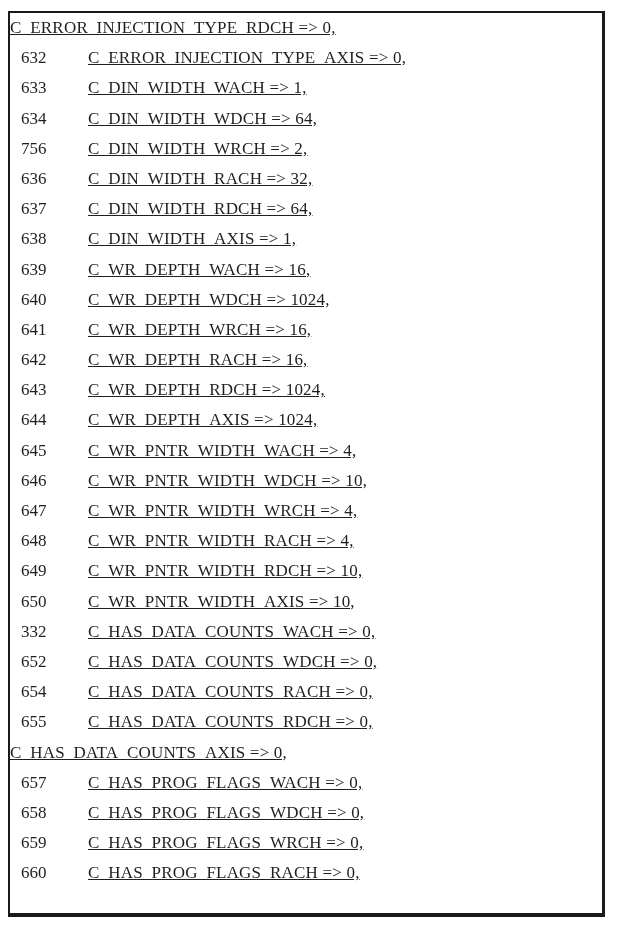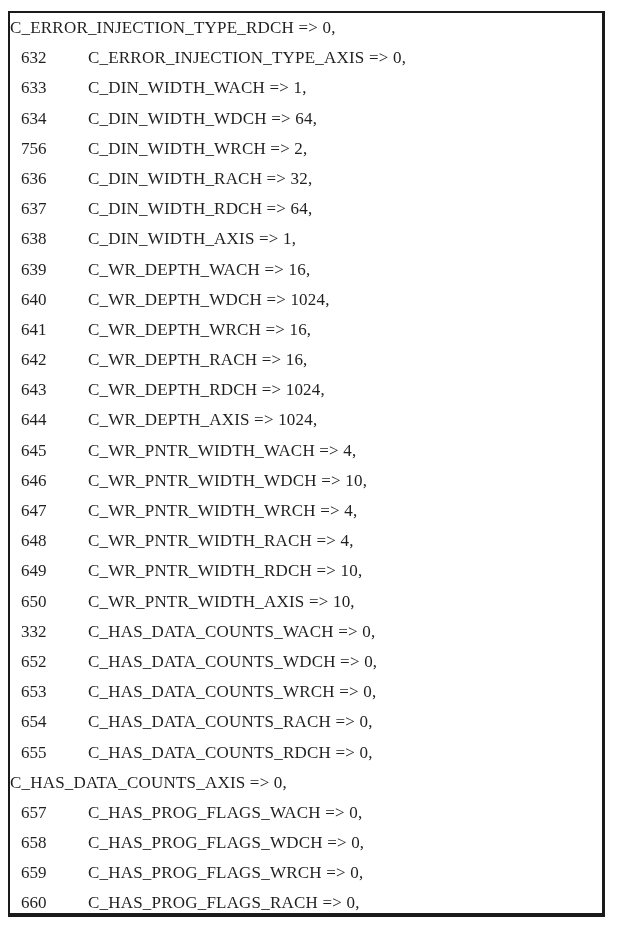--- a/index.html
+++ b/index.html
@@ -42,20 +42,21 @@
   }
   .line-number {
     flex: none;
     box-sizing: border-box;
     width: 78px;
     padding-left: 11px;
   }
   .line-code {
     flex: 1;
     letter-spacing: 0.2px;
+    text-decoration: underline;
   }
 </style>
 </head>
 <body>
 
 <div class="page">
   <div class="code-frame">
     <div class="code-lines">
         <div class="code-line"><span class="line-code">C_ERROR_INJECTION_TYPE_RDCH =&gt; 0,</span></div>
         <div class="code-line"><span class="line-number">632</span><span class="line-code">C_ERROR_INJECTION_TYPE_AXIS =&gt; 0,</span></div>
@@ -72,21 +73,20 @@
         <div class="code-line"><span class="line-number">643</span><span class="line-code">C_WR_DEPTH_RDCH =&gt; 1024,</span></div>
         <div class="code-line"><span class="line-number">644</span><span class="line-code">C_WR_DEPTH_AXIS =&gt; 1024,</span></div>
         <div class="code-line"><span class="line-number">645</span><span class="line-code">C_WR_PNTR_WIDTH_WACH =&gt; 4,</span></div>
         <div class="code-line"><span class="line-number">646</span><span class="line-code">C_WR_PNTR_WIDTH_WDCH =&gt; 10,</span></div>
         <div class="code-line"><span class="line-number">647</span><span class="line-code">C_WR_PNTR_WIDTH_WRCH =&gt; 4,</span></div>
         <div class="code-line"><span class="line-number">648</span><span class="line-code">C_WR_PNTR_WIDTH_RACH =&gt; 4,</span></div>
         <div class="code-line"><span class="line-number">649</span><span class="line-code">C_WR_PNTR_WIDTH_RDCH =&gt; 10,</span></div>
         <div class="code-line"><span class="line-number">650</span><span class="line-code">C_WR_PNTR_WIDTH_AXIS =&gt; 10,</span></div>
         <div class="code-line"><span class="line-number">332</span><span class="line-code">C_HAS_DATA_COUNTS_WACH =&gt; 0,</span></div>
         <div class="code-line"><span class="line-number">652</span><span class="line-code">C_HAS_DATA_COUNTS_WDCH =&gt; 0,</span></div>
-        <div class="code-line"><span class="line-number">653</span><span class="line-code">C_HAS_DATA_COUNTS_WRCH =&gt; 0,</span></div>
         <div class="code-line"><span class="line-number">654</span><span class="line-code">C_HAS_DATA_COUNTS_RACH =&gt; 0,</span></div>
         <div class="code-line"><span class="line-number">655</span><span class="line-code">C_HAS_DATA_COUNTS_RDCH =&gt; 0,</span></div>
         <div class="code-line"><span class="line-code">C_HAS_DATA_COUNTS_AXIS =&gt; 0,</span></div>
         <div class="code-line"><span class="line-number">657</span><span class="line-code">C_HAS_PROG_FLAGS_WACH =&gt; 0,</span></div>
         <div class="code-line"><span class="line-number">658</span><span class="line-code">C_HAS_PROG_FLAGS_WDCH =&gt; 0,</span></div>
         <div class="code-line"><span class="line-number">659</span><span class="line-code">C_HAS_PROG_FLAGS_WRCH =&gt; 0,</span></div>
         <div class="code-line"><span class="line-number">660</span><span class="line-code">C_HAS_PROG_FLAGS_RACH =&gt; 0,</span></div>
       </div>
   </div>
 </div>

